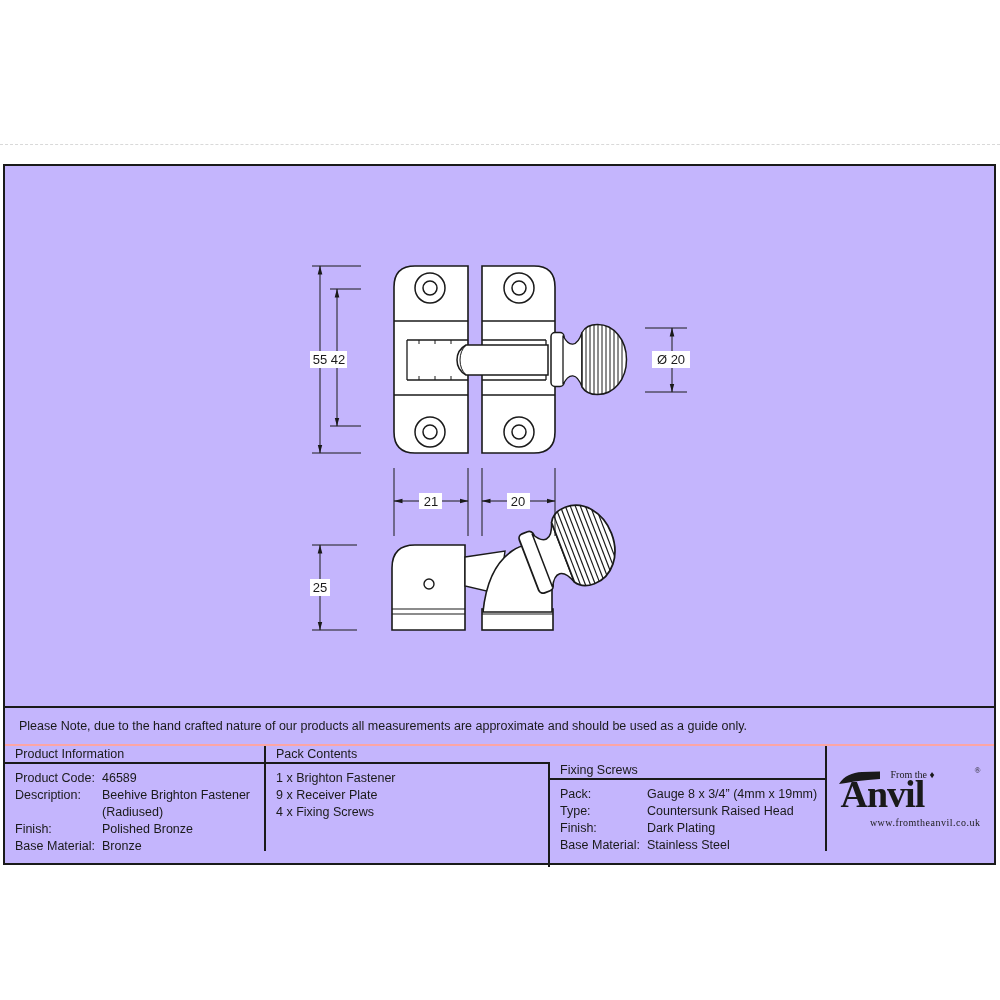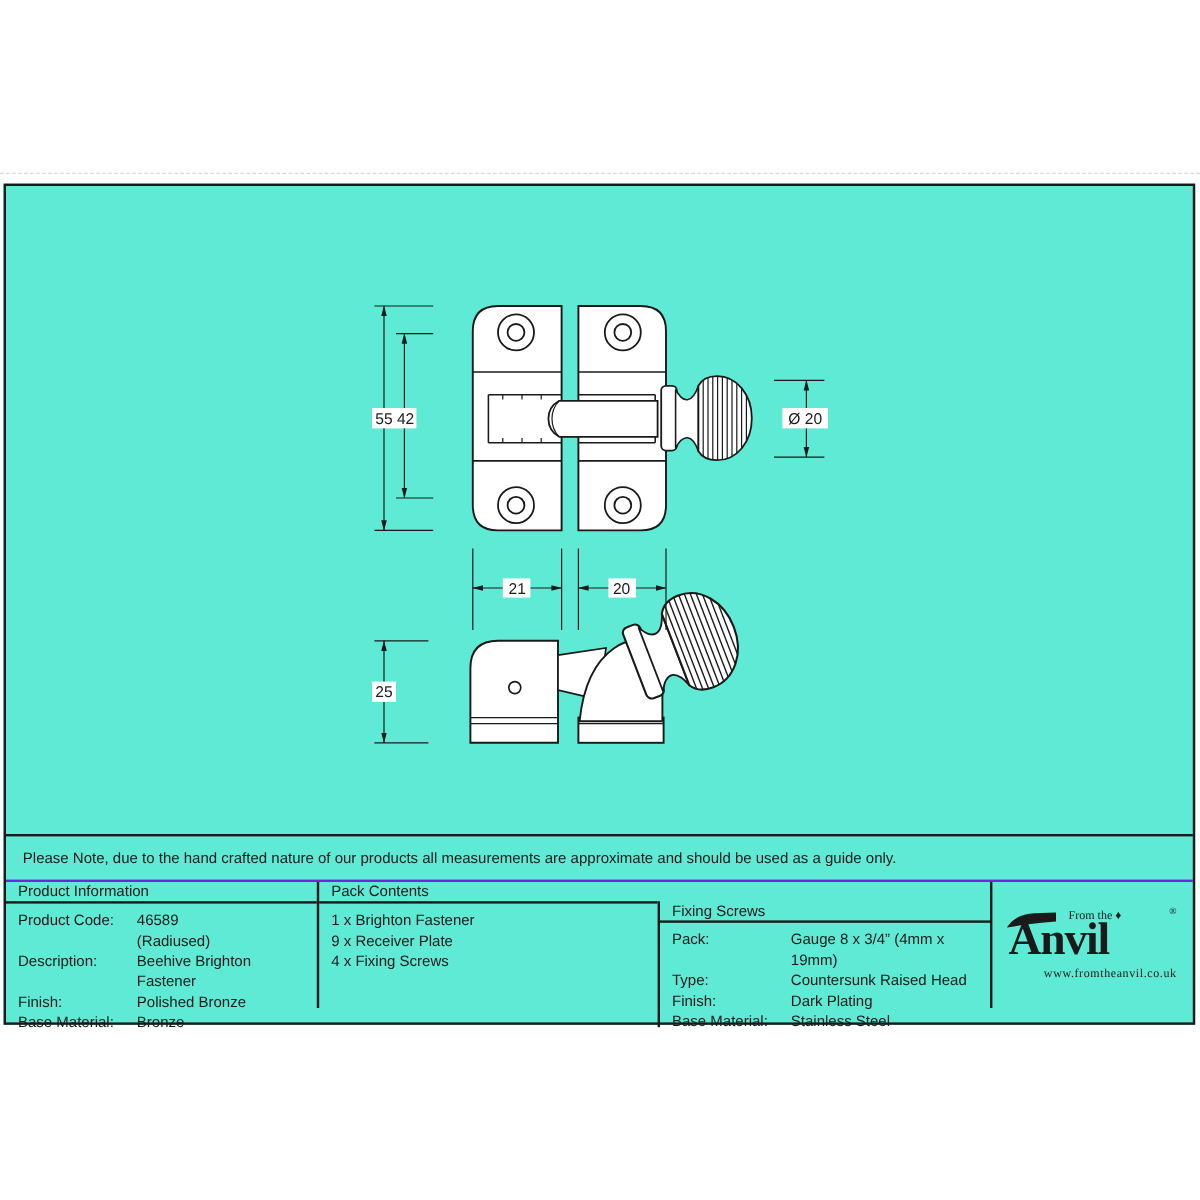--- a/index.html
+++ b/index.html
@@ -1,29 +1,29 @@
 <!DOCTYPE html>
 <html><head>
 <meta charset="utf-8">
 <style>
   html,body{margin:0;padding:0;background:#ffffff;}
   body{width:1000px;height:1000px;position:relative;font-family:"Liberation Sans",sans-serif;color:#1a1a1a;overflow:hidden;}
   .page-dash{position:absolute;left:0;top:144px;width:1000px;border-top:1px dashed #d9d9d9;}
-  .main-box{position:absolute;left:3px;top:153px;width:993px;height:701px;border:2px solid #1a1a1a;box-sizing:border-box;background:#5eead4;}
+  .main-box{position:absolute;left:3px;top:164px;width:993px;height:701px;border:2px solid #1a1a1a;box-sizing:border-box;background:#c4b5fd;}
   .drawing-area{position:absolute;left:0;top:0;width:989px;height:540px;}
   .note-row{position:absolute;left:0;top:540px;width:100%;height:38px;border-top:2px solid #1a1a1a;box-sizing:border-box;display:flex;align-items:center;padding-left:14px;font-size:12.5px;}
-  .spec-table{position:absolute;left:0;top:578px;width:100%;height:107px;border-top:2px solid #6d28d9;box-sizing:border-box;display:flex;}
+  .spec-table{position:absolute;left:0;top:578px;width:100%;height:107px;border-top:2px solid #fca5a5;box-sizing:border-box;display:flex;}
   .col{box-sizing:border-box;height:100%;}
   .col1{width:259px;}
   .col2{width:284px;border-left:2px solid #1a1a1a;}
   .col3{width:277px;border-left:2px solid #1a1a1a;margin-top:16px;}
   .col4{flex:1;border-left:2px solid #1a1a1a;display:flex;align-items:center;justify-content:center;}
   .cell-header{height:18px;border-bottom:2px solid #1a1a1a;box-sizing:border-box;padding-left:10px;font-size:12.5px;line-height:16px;}
   .cell-body{padding:6px 4px 0 10px;font-size:12.5px;line-height:17px;}
-  .kv{display:flex;gap:12px;}
+  .kv{display:flex;}
   .kv .k{width:87px;flex:none;}
   .kv .v{flex:1;}
   
   .logo{position:relative;width:140px;height:64px;}
   .logo-name{position:absolute;left:0;top:2px;font-family:"Liberation Serif",serif;font-weight:bold;font-size:38px;line-height:50px;letter-spacing:-1px;white-space:nowrap;}
   .anvil-glyph{position:absolute;left:-2px;top:4px;}
   .logo-fromthe{position:absolute;left:50px;top:2px;font-family:"Liberation Serif",serif;font-size:10px;white-space:nowrap;}
   .logo-reg{position:absolute;right:0px;top:-1px;font-size:8px;font-family:"Liberation Serif",serif;}
   .logo-url{position:absolute;left:0;top:50px;width:100%;text-align:right;font-family:"Liberation Serif",serif;font-size:10px;letter-spacing:0.5px;white-space:nowrap;}
   svg text{font-family:"Liberation Sans",sans-serif;font-size:13px;fill:#1a1a1a;}
@@ -171,26 +171,26 @@
   <div class="spec-table">
 
     <div class="col col1">
       <div class="cell-header">Product Information</div>
       <div class="cell-body">
         <div class="kv">
             <span class="k">Product Code:</span>
             <span class="v">46589</span>
           </div>
         <div class="kv">
+            <span class="k">Description:</span>
+            <span class="v">Beehive Brighton Fastener</span>
+          </div>
+        <div class="kv">
             <span class="k"></span>
             <span class="v">(Radiused)</span>
-          </div>
-        <div class="kv">
-            <span class="k">Description:</span>
-            <span class="v">Beehive Brighton Fastener</span>
           </div>
         <div class="kv">
             <span class="k">Finish:</span>
             <span class="v">Polished Bronze</span>
           </div>
         <div class="kv">
             <span class="k">Base Material:</span>
             <span class="v">Bronze</span>
           </div>
       </div>

